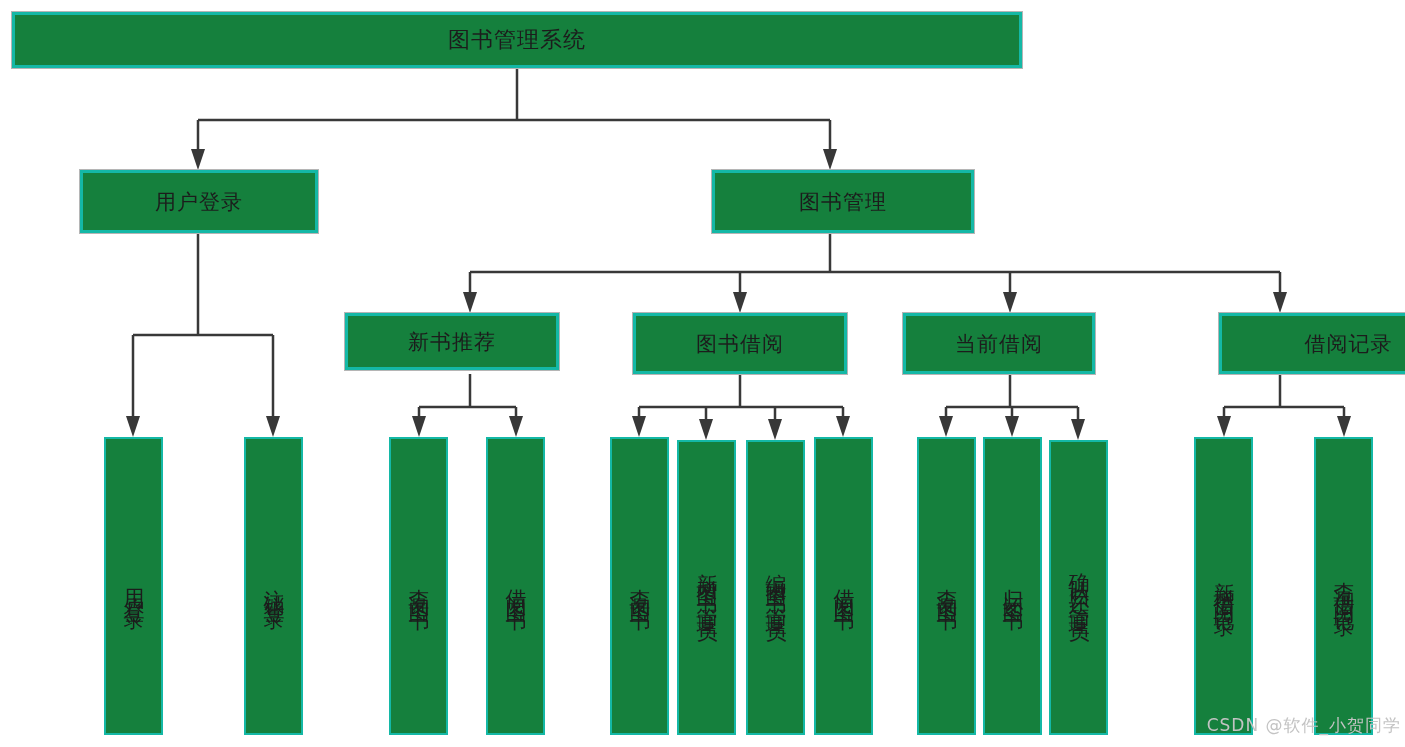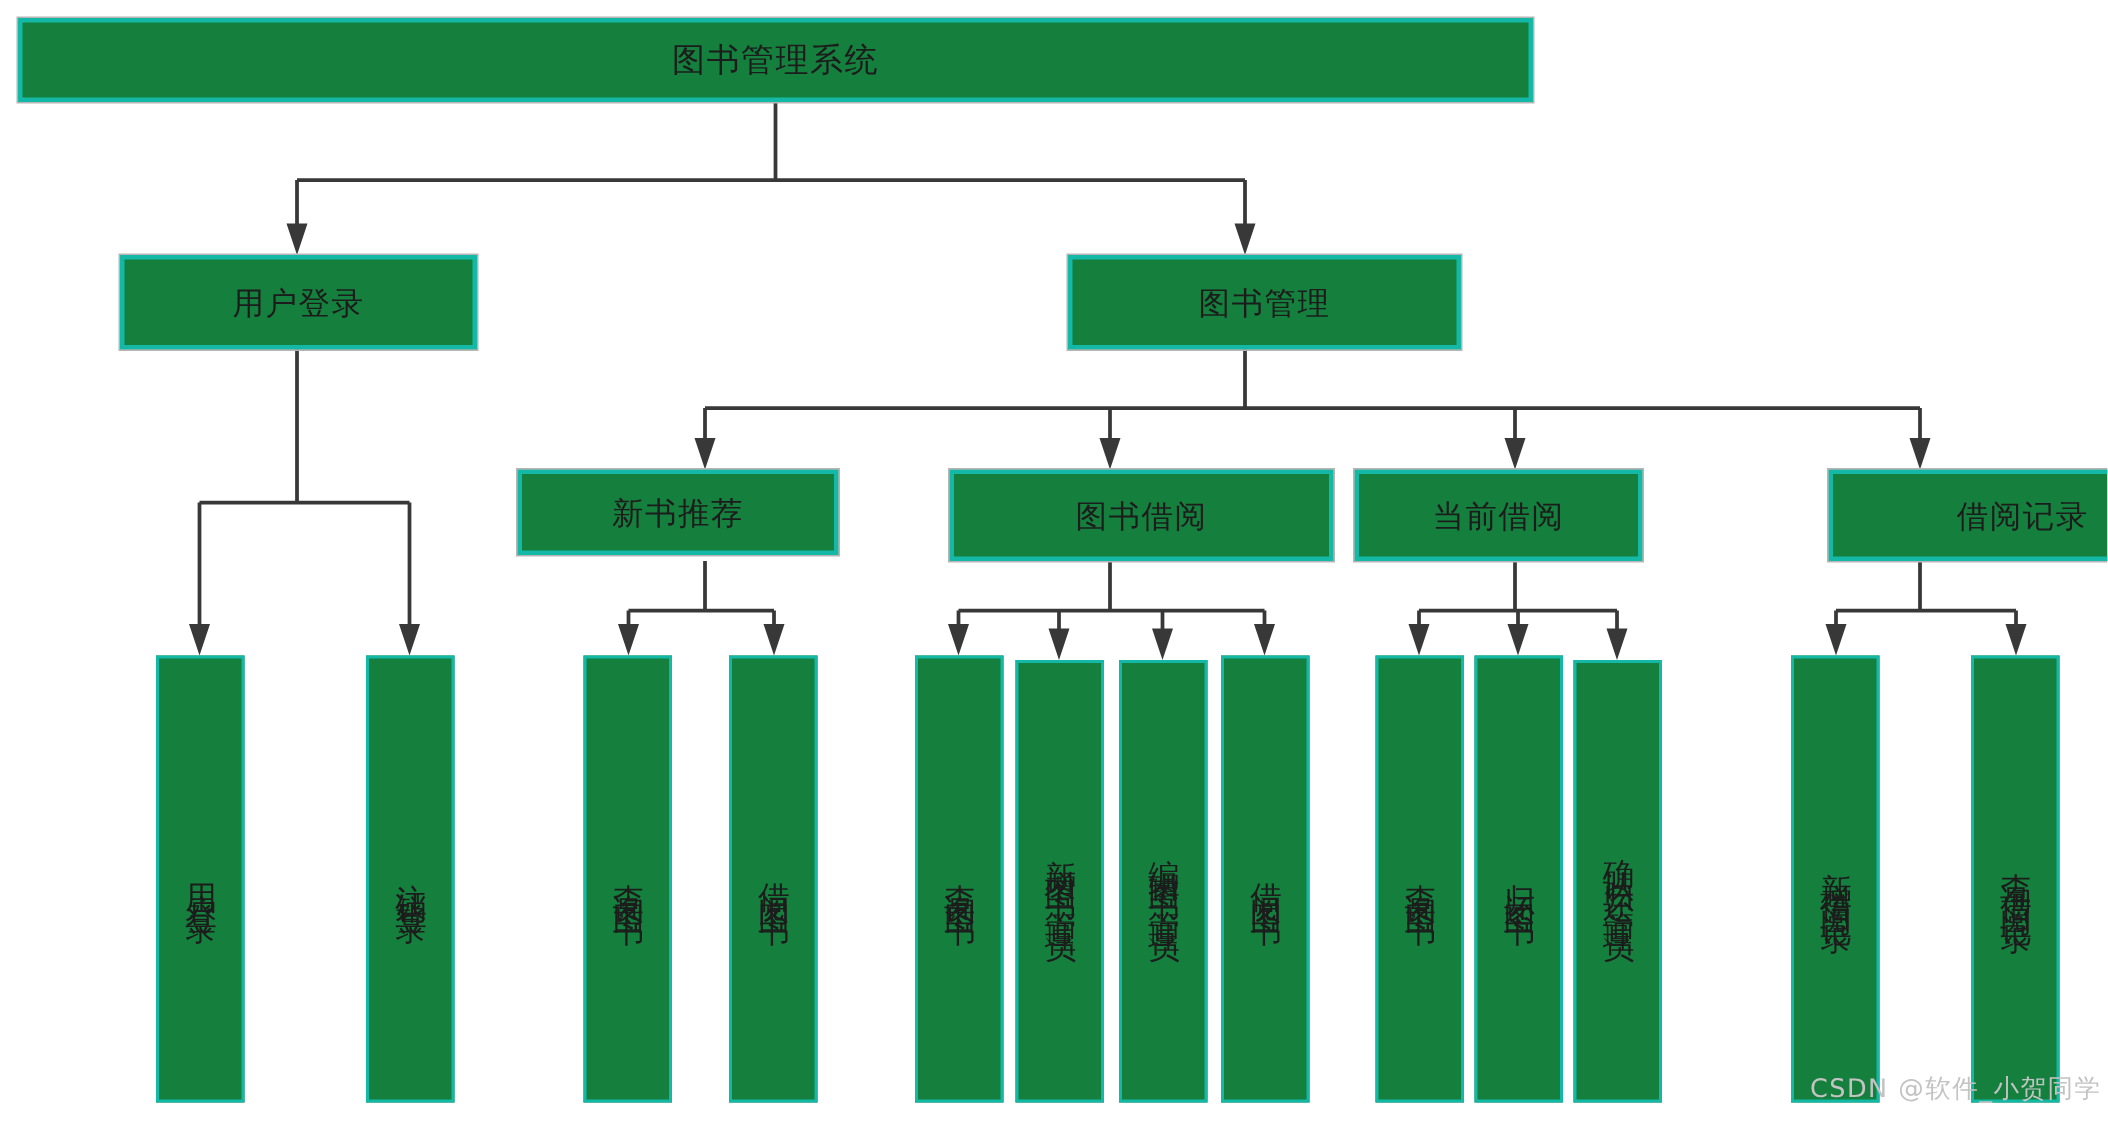--- a/index.html
+++ b/index.html
@@ -117,21 +117,21 @@
   <div class="node hnode" style="left:80px; top:170px; width:238px; height:63px;">
     <span>用户登录</span>
   </div>
   <div class="node hnode" style="left:712px; top:170px; width:262px; height:63px;">
     <span>图书管理</span>
   </div>
 
   <div class="node hnode" style="left:345px; top:313px; width:214px; height:57px;">
     <span>新书推荐</span>
   </div>
-  <div class="node hnode" style="left:633px; top:313px; width:256px; height:61px;">
+  <div class="node hnode" style="left:633px; top:313px; width:214px; height:61px;">
     <span>图书借阅</span>
   </div>
   <div class="node hnode" style="left:903px; top:313px; width:192px; height:61px;">
     <span>当前借阅</span>
   </div>
   <div class="node hnode" style="left:1219px; top:313px; width:259px; height:61px;">
     <span>借阅记录</span>
   </div>
 
   <div class="node leaf" style="left:104px; top:437px; width:59px; height:298px;">

